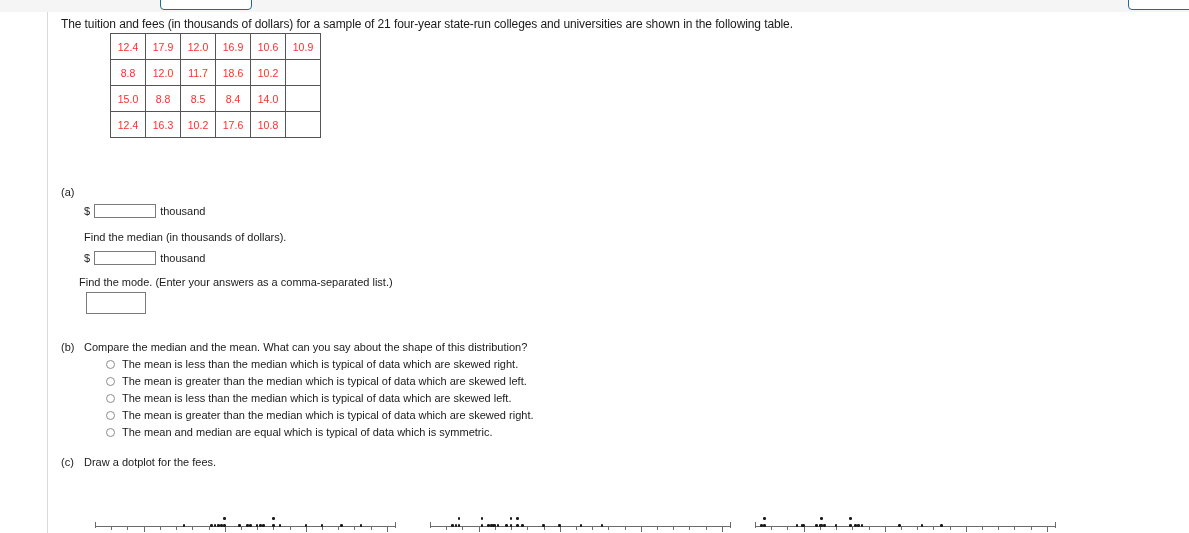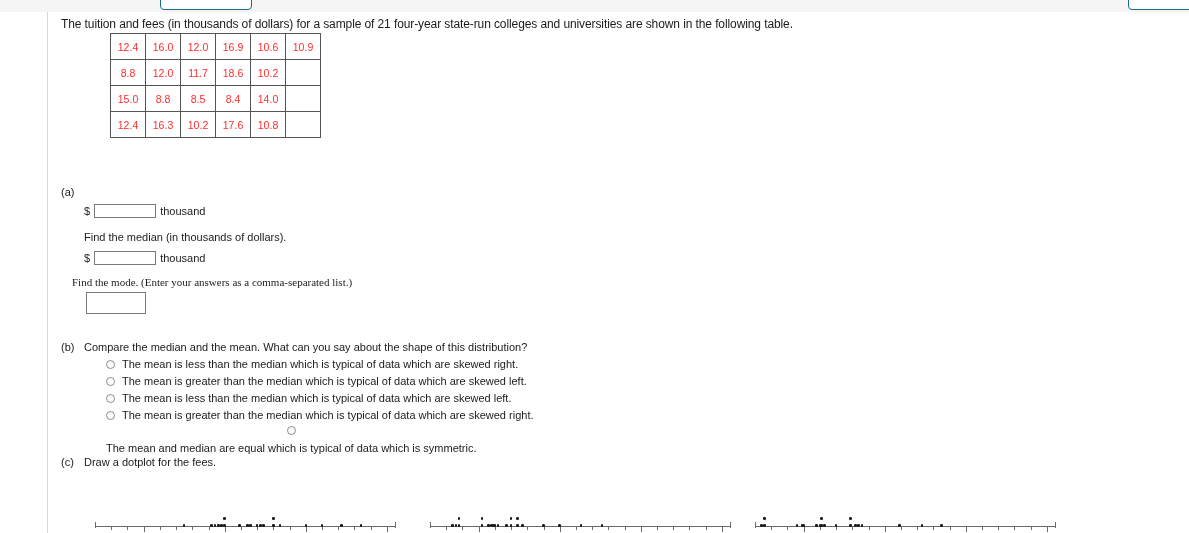--- a/index.html
+++ b/index.html
@@ -125,21 +125,21 @@
   <div class="rail-line"></div>
 
   <div class="content">
 
     <div class="intro">The tuition and fees (in thousands of dollars) for a sample of 21 four-year state-run colleges and universities are shown in the following table.</div>
 
     <table class="tbl">
       <tbody id="tbl-body">
           <tr>
             <td>12.4</td>
-            <td>16.0</td>
+            <td>17.9</td>
             <td>12.0</td>
             <td>16.9</td>
             <td>10.6</td>
             <td>10.9</td>
           </tr>
           <tr>
             <td>8.8</td>
             <td>12.0</td>
             <td>11.7</td>
             <td>18.6</td>
@@ -175,21 +175,21 @@
     </div>
 
     <div class="qtext" style="left:36px;top:219px;">Find the median (in thousands of dollars).</div>
 
     <div class="ansrow" style="left:36px;top:239px;">
       <span class="dollar">$</span>
       <input class="ansbox" type="text" placeholder="" style="">
       <span class="unit">thousand</span>
     </div>
 
-    <div class="qtext" style="left:24px;top:264px;font-family:Liberation Serif, serif;">Find the mode. (Enter your answers as a comma-separated list.)</div>
+    <div class="qtext" style="left:31px;top:264px;">Find the mode. (Enter your answers as a comma-separated list.)</div>
     <div class="ansrow" style="left:38px;top:280px;">
       <input class="ansbox big" type="text" placeholder="" style="">
     </div>
 
     <div class="qlabel" style="left:13px;top:329px;">(b)</div>
     <div class="qtext" style="left:36px;top:329px;">Compare the median and the mean. What can you say about the shape of this distribution?</div>
     <div id="opts">
         <div class="opt" style="left: 58px; top: 346px;">
           <span class="radio"></span>
           <span>The mean is less than the median which is typical of data which are skewed right.</span>
@@ -199,21 +199,21 @@
           <span>The mean is greater than the median which is typical of data which are skewed left.</span>
         </div>
         <div class="opt" style="left: 58px; top: 380px;">
           <span class="radio"></span>
           <span>The mean is less than the median which is typical of data which are skewed left.</span>
         </div>
         <div class="opt" style="left: 58px; top: 397px;">
           <span class="radio"></span>
           <span>The mean is greater than the median which is typical of data which are skewed right.</span>
         </div>
-        <div class="opt" style="left: 58px; top: 414px; flex-direction: column;">
+        <div class="opt" style="left: 58px; top: 414px;">
           <span class="radio"></span>
           <span>The mean and median are equal which is typical of data which is symmetric.</span>
         </div>
       </div>
 
     <div class="qlabel" style="left:13px;top:444px;">(c)</div>
     <div class="qtext" style="left:36px;top:444px;">Draw a dotplot for the fees.</div>
 
     <div id="plots">
         <div class="plot" style="left: 33px;">

